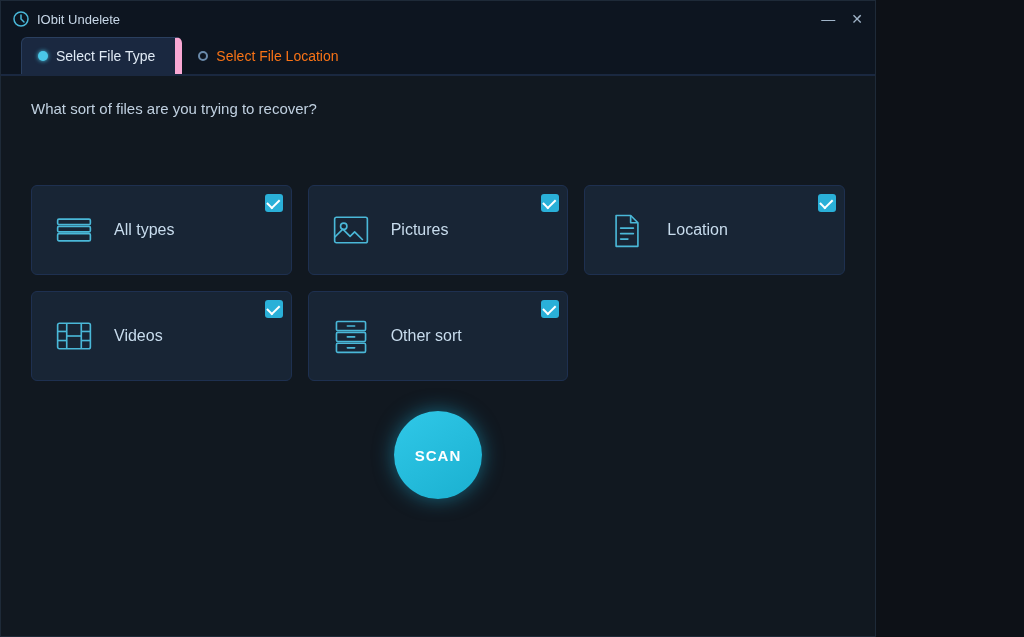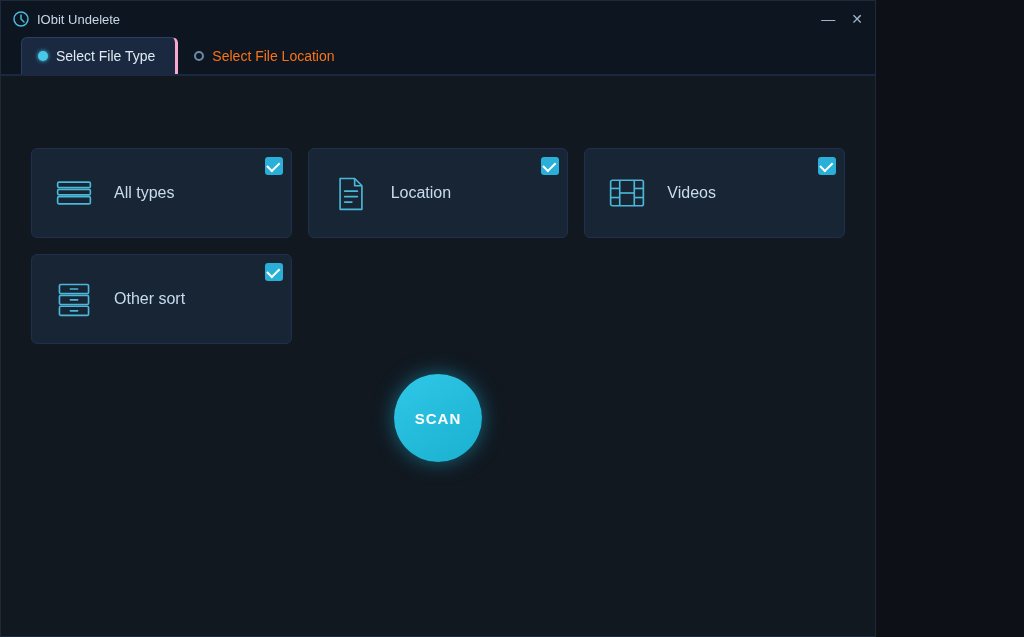--- a/index.html
+++ b/index.html
@@ -69,21 +69,21 @@
       cursor: pointer;
       font-size: 14px;
       border-radius: 6px 6px 0 0;
       position: relative;
     }
     .tab.active {
       background: #1a2840;
       color: #e0eaf5;
       border-top: 1px solid #2a3f5f;
       border-left: 1px solid #2a3f5f;
-      border-right: 3px solid #f9a8d4;
+      border-right: 7px solid #f9a8d4;
     }
     .tab.inactive {
       color: #f97316;
     }
     .tab-dot {
       width: 10px;
       height: 10px;
       border-radius: 50%;
       flex-shrink: 0;
     }
@@ -214,35 +214,47 @@
       <div class="tab-dot"></div>
       <span>Select File Type</span>
     </div>
     <div class="tab inactive">
       <div class="tab-dot"></div>
       <span>Select File Location</span>
     </div>
   </div>
 
   <div class="content-area">
+    <div class="subtitle">What sort of files are you trying to recover?</div>
 
     <div class="grid">
 
       <div class="card">
         <div class="check-badge"></div>
         <div class="card-icon">
           <svg viewBox="0 0 44 44" xmlns="http://www.w3.org/2000/svg">
             <rect x="4" y="10" width="36" height="6" rx="1.5" stroke="#4ab8d8" stroke-width="1.8"></rect>
             <rect x="4" y="18" width="36" height="6" rx="1.5" stroke="#4ab8d8" stroke-width="1.8"></rect>
             <rect x="4" y="26" width="36" height="8" rx="1.5" stroke="#4ab8d8" stroke-width="1.8"></rect>
           </svg>
         </div>
         <span class="card-label">All types</span>
       </div>
 
+      <div class="card">
+        <div class="check-badge"></div>
+        <div class="card-icon">
+          <svg viewBox="0 0 44 44" xmlns="http://www.w3.org/2000/svg">
+            <rect x="4" y="8" width="36" height="28" rx="2" stroke="#4ab8d8" stroke-width="1.8"></rect>
+            <circle cx="14" cy="18" r="3.5" stroke="#4ab8d8" stroke-width="1.8"></circle>
+            <path d="M4 30l9-9 8 8 5-5 9 9" stroke="#4ab8d8" stroke-width="1.8" stroke-linejoin="round"></path>
+          </svg>
+        </div>
+        <span class="card-label">Pictures</span>
+      </div>
 
 
       <div class="card">
         <div class="check-badge"></div>
         <div class="card-icon">
           <svg viewBox="0 0 44 44" xmlns="http://www.w3.org/2000/svg">
             <path d="M10 6h16l8 8v26H10V6z" stroke="#4ab8d8" stroke-width="1.8" stroke-linejoin="round"></path>
             <path d="M26 6v8h8" stroke="#4ab8d8" stroke-width="1.8" stroke-linejoin="round"></path>
             <line x1="15" y1="20" x2="29" y2="20" stroke="#4ab8d8" stroke-width="1.8" stroke-linecap="round"></line>
             <line x1="15" y1="26" x2="29" y2="26" stroke="#4ab8d8" stroke-width="1.8" stroke-linecap="round"></line>

